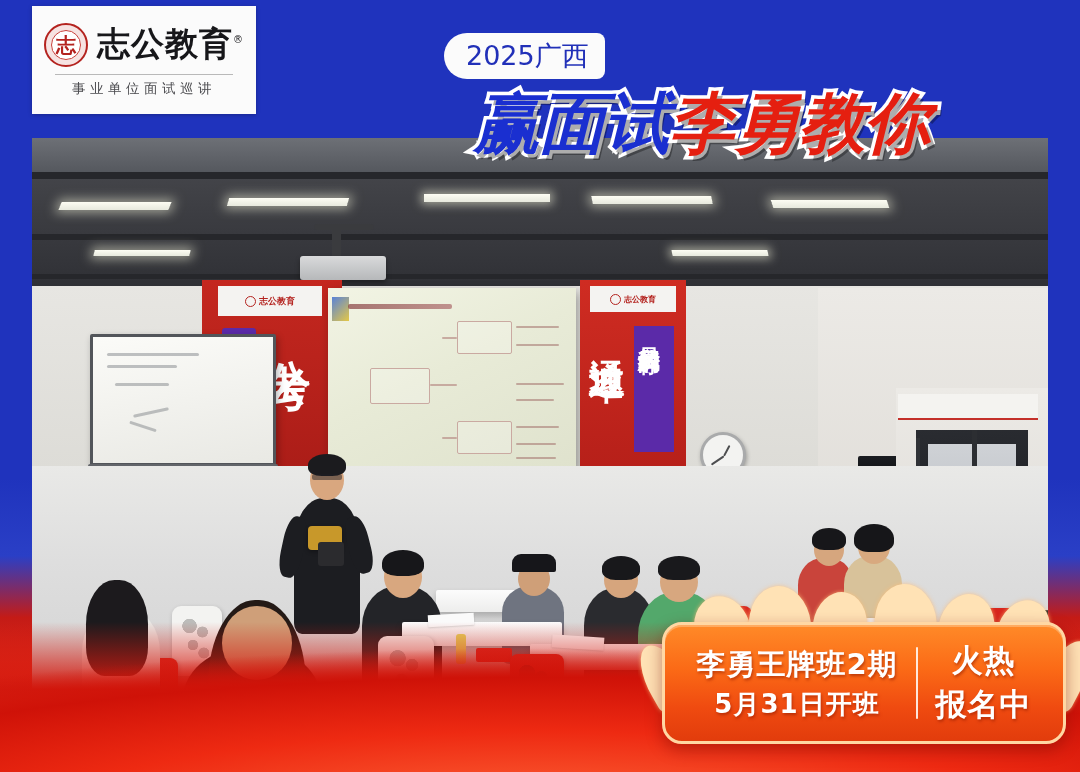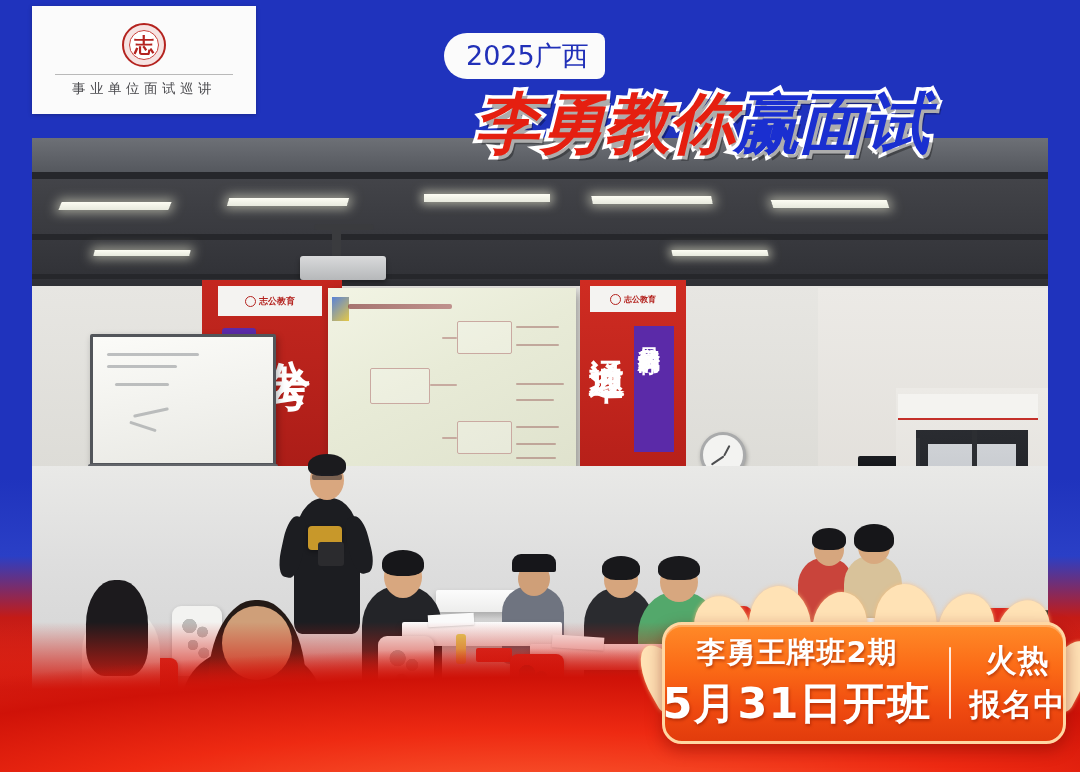--- a/index.html
+++ b/index.html
@@ -239,21 +239,21 @@
     position:absolute; background:#ffe2b5; border-radius:60% 60% 40% 40% / 80% 80% 20% 20%;
     box-shadow:0 0 4px rgba(255,190,120,.8);
   }
   #badge-inner{
     position:absolute; inset:0; display:flex; align-items:center; justify-content:center;
     gap:18px; z-index:3;
   }
   .bdg-left{ display:flex; flex-direction:column; align-items:center; gap:2px; }
   .bdg-l1{ font-size:29px; font-weight:bold; color:#fff; letter-spacing:1px;
     font-family:"DejaVu Sans",sans-serif; text-shadow:1px 2px 3px rgba(150,30,0,.6); white-space:nowrap;}
-  .bdg-l2{ font-size:43px; font-weight:bold; color:#fff; letter-spacing:1px;
+  .bdg-l2{ font-size:26px; font-weight:bold; color:#fff; letter-spacing:1px;
     font-family:"DejaVu Sans",sans-serif; text-shadow:1px 2px 3px rgba(150,30,0,.6); white-space:nowrap;}
   .bdg-div{ width:2px; height:72px; background:rgba(255,255,255,.85); border-radius:1px; }
   .bdg-right{ display:flex; flex-direction:column; align-items:center; gap:2px; }
   .bdg-r1,.bdg-r2{ font-size:31px; font-weight:bold; color:#fff; letter-spacing:1px;
     font-family:"DejaVu Sans",sans-serif; text-shadow:1px 2px 3px rgba(150,30,0,.6); white-space:nowrap;}
 </style>
 </head>
 <body>
 
 <div id="poster">
@@ -432,34 +432,37 @@
     <div class="ph arm" style="left:884px;top:566px;width:92px;height:34px;background:#d6a47c;transform:rotate(8deg);"></div>
     <div class="ph" style="left:890px;top:562px;width:40px;height:7px;background:#2f2f33;border-radius:4px;transform:rotate(-22deg);"></div>
 
   </div>
 
   <div id="logo-card">
     <div class="logo-row">
       <div class="seal">
         <span class="seal-char">志</span>
       </div>
+      <div class="logo-name">
+        <span>志公教育</span><span class="logo-r">®</span>
+      </div>
     </div>
     <div class="logo-rule"></div>
     <div class="logo-sub">事业单位面试巡讲</div>
   </div>
 
   <div id="banner">
     <div id="banner-pill">
       <span class="bn-thin">2025广西</span>
     </div>
   </div>
 
   <div id="headline">
+    <span class="hl hl-blue">赢面试</span>
     <span class="hl hl-red">李勇教你</span>
-    <span class="hl hl-blue">赢面试</span>
   </div>
 
   <div class="red-sheen"></div>
   <div class="red-sheen b2"></div>
 
   <div id="badge">
     <div class="flame" style="left:30px;top:-26px;width:56px;height:52px;transform:rotate(-18deg);"></div>
     <div class="flame" style="left:86px;top:-36px;width:62px;height:60px;transform:rotate(-6deg);"></div>
     <div class="flame" style="left:152px;top:-30px;width:54px;height:52px;transform:rotate(8deg);"></div>
     <div class="flame" style="left:212px;top:-38px;width:62px;height:60px;transform:rotate(-4deg);"></div>

